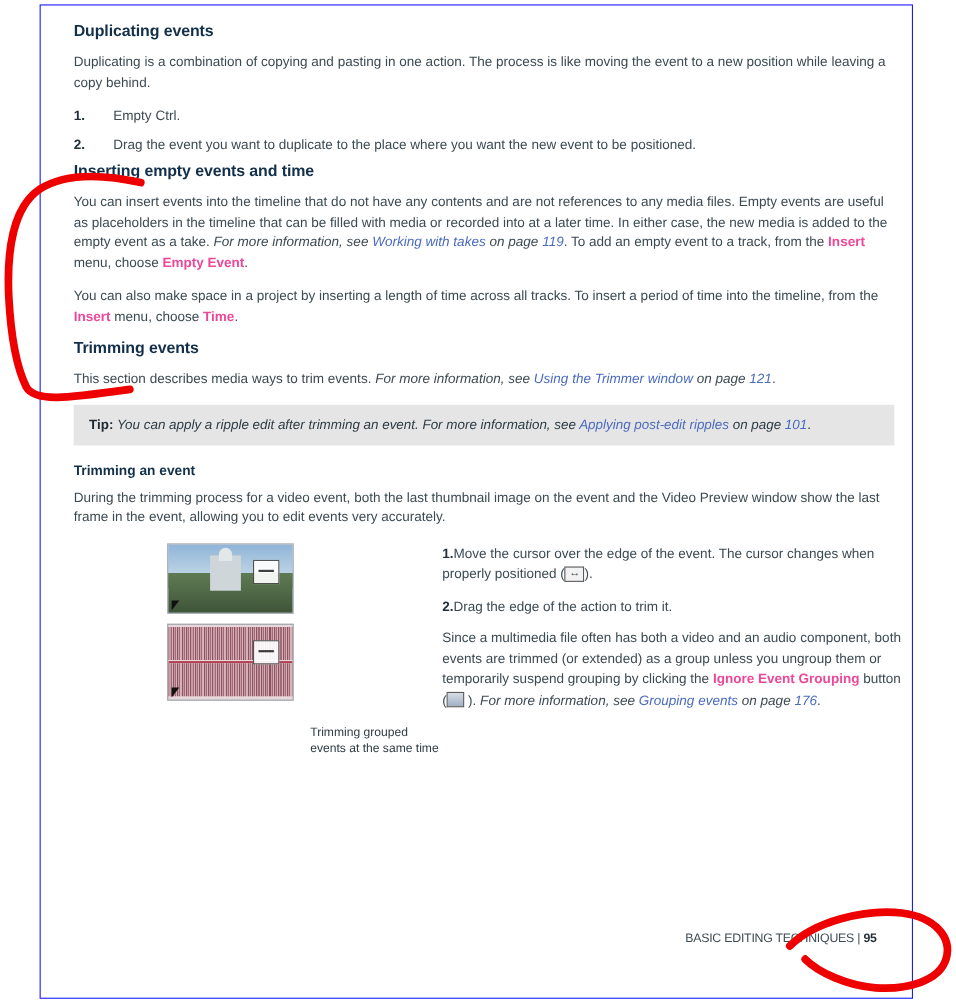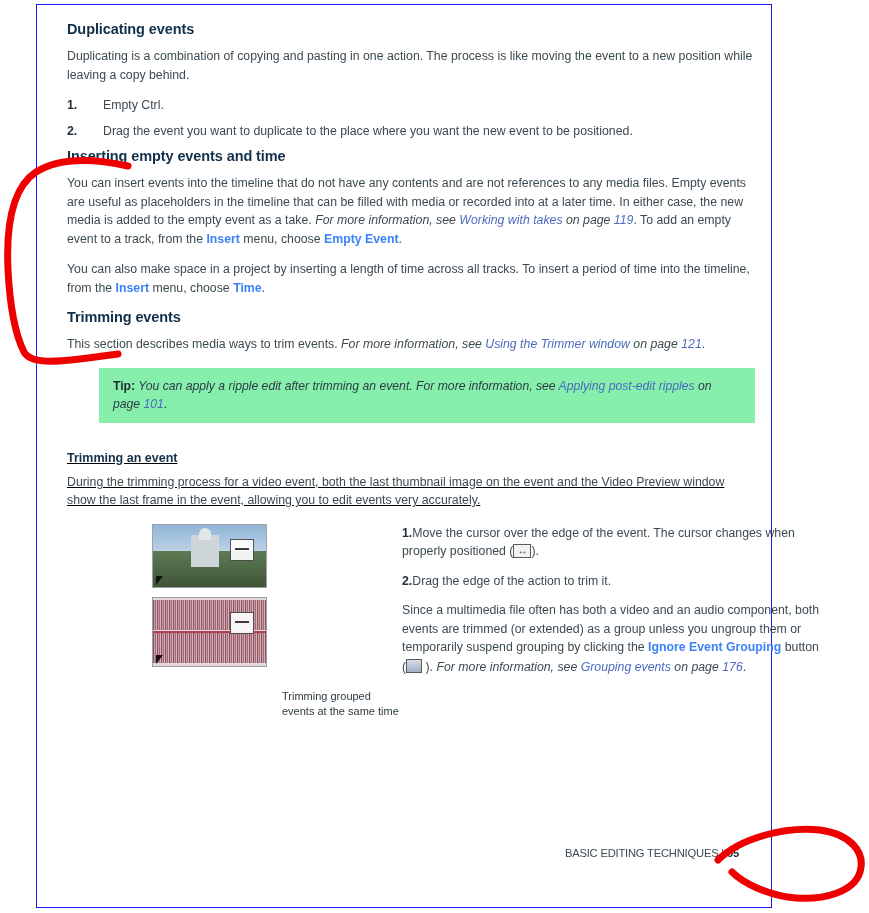--- a/index.html
+++ b/index.html
@@ -11,21 +11,21 @@
     width: 869px;
     height: 913px;
     position: relative;
     font-family: "Liberation Sans", sans-serif;
     overflow: hidden;
   }
   .page {
     position: absolute;
     left: 36px;
     top: 4px;
-    width: 736px;
+    width: 794px;
     height: 904px;
     border: 1px solid #1a1aff;
     background: #ffffff;
     box-sizing: border-box;
   }
   .page-inner {
     position: absolute;
     left: 30px;
     top: 16px;
     right: 16px;
@@ -44,21 +44,21 @@
     font-weight: bold;
     margin: 0 0 8px 0;
   }
   p.body {
     font-size: 12.3px;
     line-height: 18.5px;
     color: #3c4a52;
     margin: 0 0 12px 0;
     text-align: left;
   }
-  .b { font-weight: bold; color: #3b82f6; }
+  .b { font-weight: bold; color: #ec4899; }
   .i { font-style: italic; }
   .link { color: #4a6bbf; font-style: italic; text-align: center; }
   ol.steps {
     margin: 6px 0 0 0;
     padding: 0;
     list-style: none;
   }
   ol.steps li {
     font-size: 12.3px;
     color: #3c4a52;
@@ -69,31 +69,30 @@
   }
   ol.steps li .num {
     position: absolute;
     left: 0;
     font-weight: bold;
     color: #22313a;
   }
   .gap-top-1 { margin-top: 28px; }
   .gap-top-2 { margin-top: 22px; }
   .tipbox {
-    background: #86efac;
+    background: #e5e5e5;
     padding: 9px 14px 10px 14px;
     margin-top: 14px;
     margin-bottom: 0;
     font-size: 12.2px;
     line-height: 18px;
     color: #2d3b44;
-    margin-left: 32px;
   }
   .tipbox .tip-label { font-weight: bold; color: #1d2a33; }
-  .trim-section { margin-top: 28px; text-decoration: underline; }
+  .trim-section { margin-top: 16px; }
   .figure-row {
     margin-top: 14px;
     position: relative;
     min-height: 245px;
   }
   .thumbs {
     position: absolute;
     left: 85px;
     top: 0;
     width: 115px;

